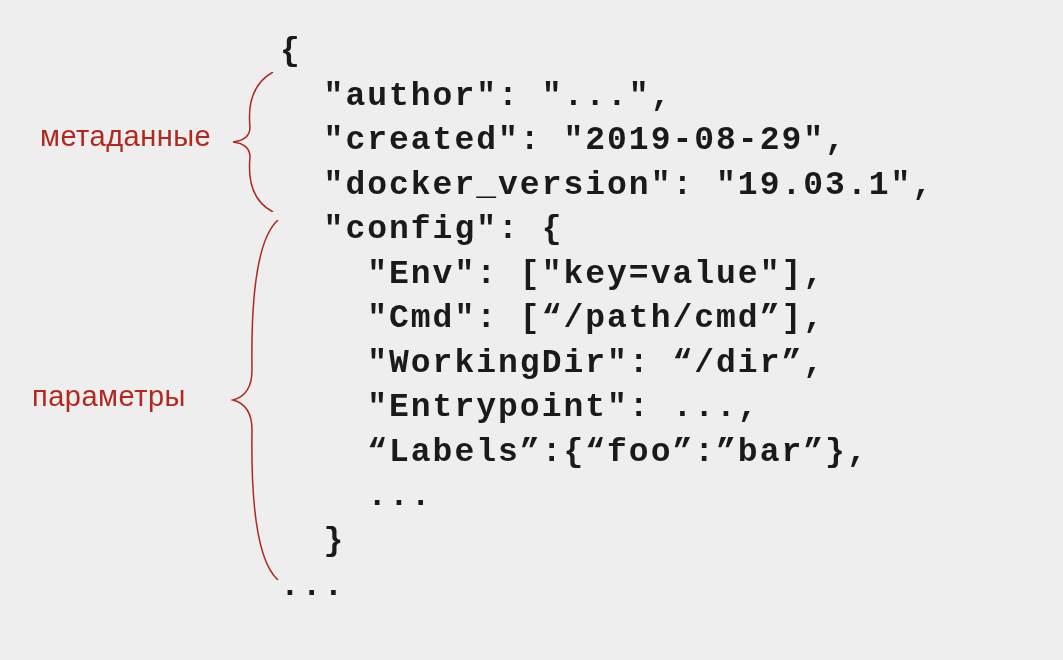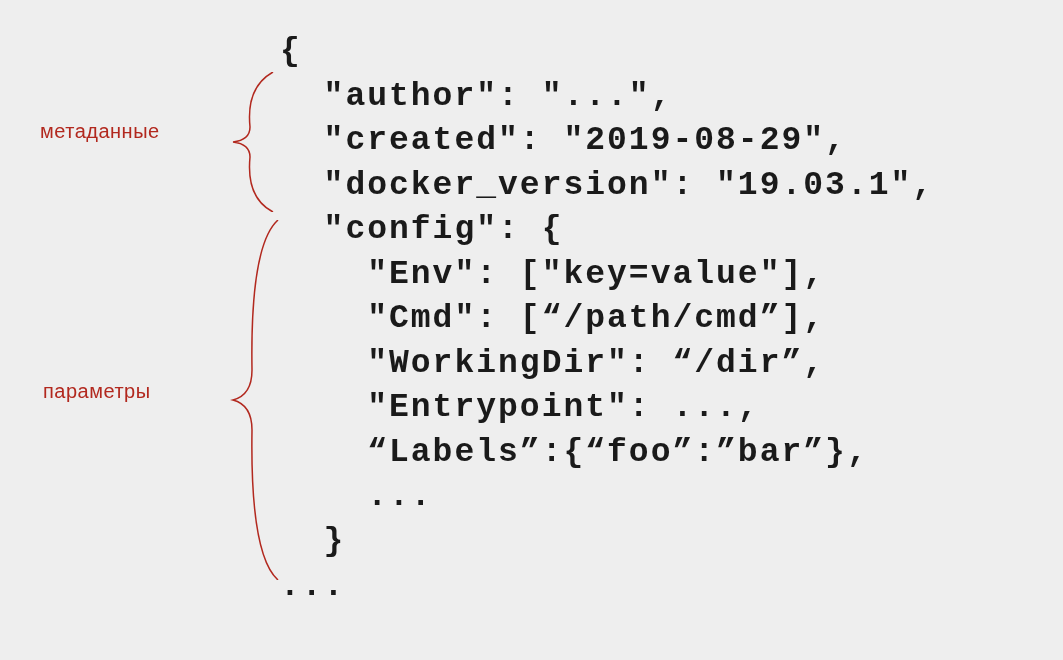--- a/index.html
+++ b/index.html
@@ -25,31 +25,31 @@
       font-size: 33px;
       font-weight: bold;
       letter-spacing: 2px;
       color: #1a1a1a;
       white-space: pre;
       line-height: 1.35;
     }
     .label {
       position: absolute;
       font-family: "Helvetica Neue", Arial, sans-serif;
-      font-size: 20px;
+      font-size: 29px;
       font-weight: 400;
       color: #b2281e;
       letter-spacing: 0.5px;
     }
     .label-meta {
       left: 40px;
       top: 90px;
     }
     .label-param {
-      left: 43px;
+      left: 32px;
       top: 350px;
     }
     .arc {
       position: absolute;
       stroke: #b2281e;
       stroke-width: 1.5;
       fill: none;
     }
     .arc-meta {
       left: 228px;

